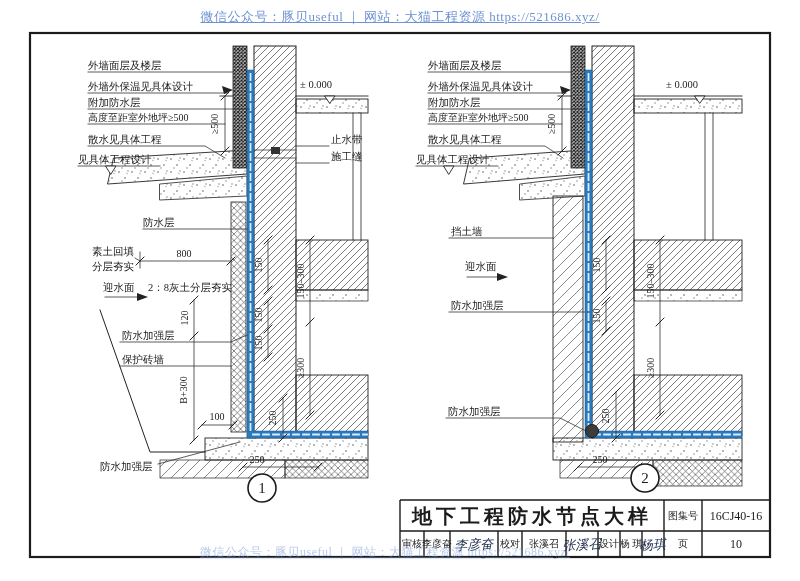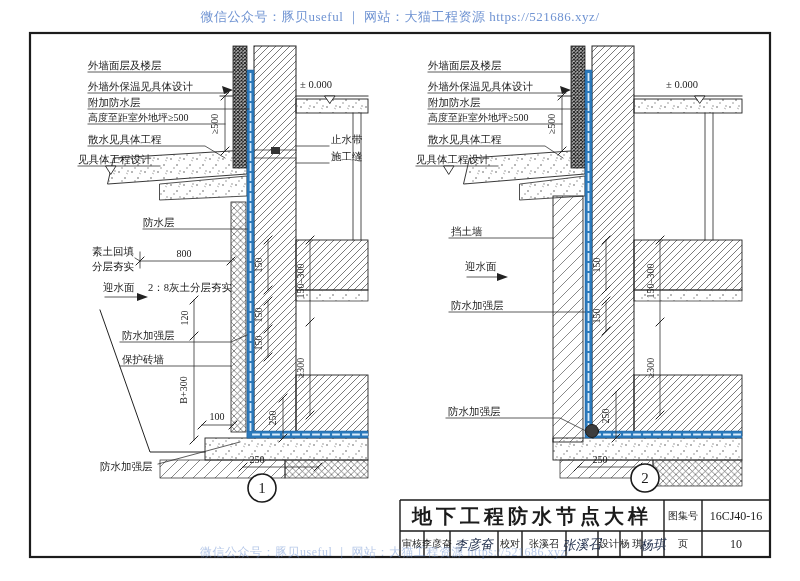--- a/index.html
+++ b/index.html
@@ -1,18 +1,18 @@
 <!DOCTYPE html>
 <html><head>
 <meta charset="utf-8">
 <style>
   html,body{margin:0;padding:0;background:#ffffff;}
   .page{position:relative;width:800px;height:581px;background:#fff;overflow:hidden;
         font-family:"Liberation Serif", serif;}
-  .promo{position:absolute;color:#6f93d2;font-size:13px;letter-spacing:.5px;white-space:nowrap;}
+  .promo{position:absolute;color:#6f93d2;font-size:13px;letter-spacing:.5px;white-space:nowrap;text-decoration:underline;}
   .promo-top{top:8px;left:0;width:100%;text-align:center;}
   .promo-bottom{top:544px;left:200px;font-size:12px;opacity:.5;z-index:5;}
   svg.sheet{position:absolute;left:0;top:0;}
   svg text{fill:#1b1b1b;}
   .lbl{font-size:10.5px;}
   .lbl-s{font-size:10px;}
   .dim{font-size:10px;}
   .numchar{font-size:15px;}
   .tb-title{font-size:20px;font-weight:bold;letter-spacing:4px;}
   .tb-cell{font-size:10px;}

